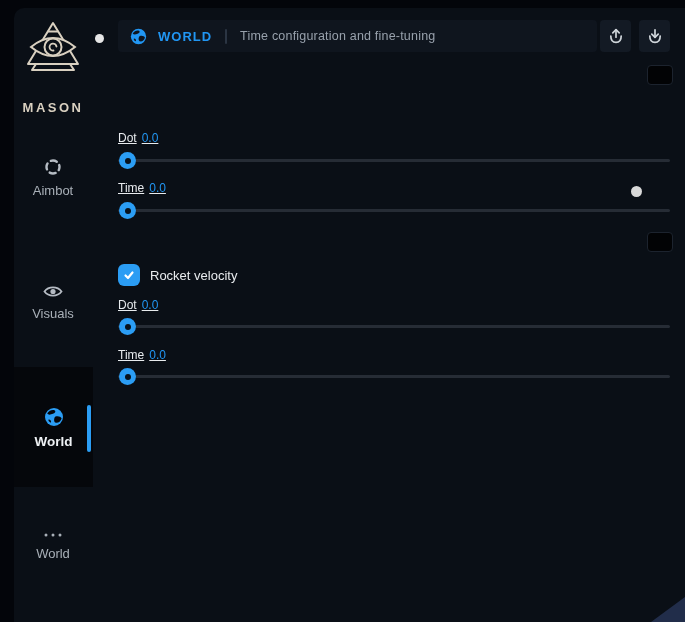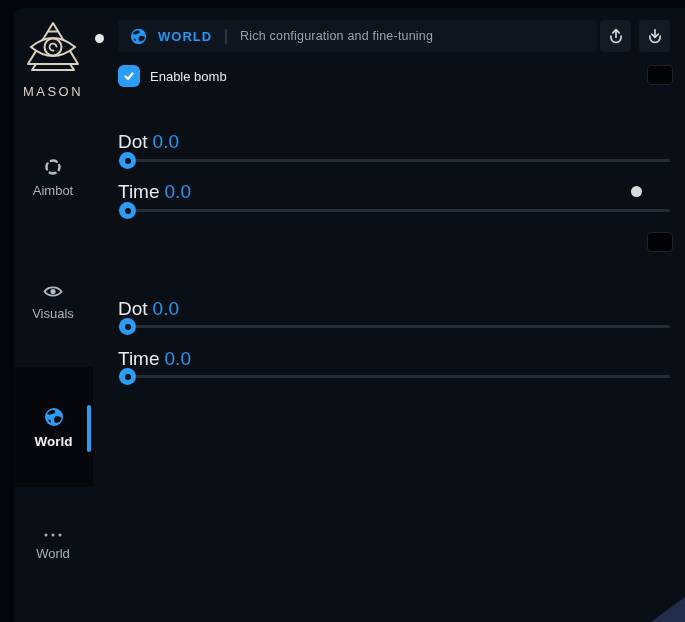--- a/index.html
+++ b/index.html
@@ -5,21 +5,21 @@
   html,body{margin:0;padding:0;background:#000;}
   #page{position:relative;width:685px;height:622px;background:#03050a;overflow:hidden;
         font-family:"Liberation Sans",sans-serif;-webkit-font-smoothing:antialiased;}
   .window{position:absolute;left:14px;top:8px;width:671px;height:614px;
           background:#0a0f16;border-top-left-radius:10px;}
   .corner-accent{position:absolute;right:0;bottom:0;width:34px;height:25px;background:#263253;
           clip-path:polygon(100% 0,100% 100%,0 100%);opacity:.85;}
 
   
   .brand{position:absolute;left:14px;top:20px;width:78px;text-align:center;color:#d9d0c0;}
-  .brand-name{margin-top:6px;font-size:13px;font-weight:normal;letter-spacing:2.5px;}
+  .brand-name{margin-top:22px;font-size:13px;font-weight:bold;letter-spacing:2.5px;}
   .nav-item{position:absolute;left:14px;width:78px;text-align:center;
             color:#a9b0b8;font-size:13px;cursor:default;}
   .nav-item .nav-icon{display:block;margin:0 auto 7px auto;}
   #nav-aimbot{top:158px}
   #nav-visuals{top:284px}
   #nav-misc{top:531px}
   .world-block{position:absolute;left:14px;top:367px;width:79px;height:120px;background:#05070b;}
   .world-indicator{position:absolute;left:73px;top:38px;width:4px;height:47px;
                    background:#2b9df4;border-radius:2px;}
   .world-inner{position:absolute;left:0;top:40px;width:100%;text-align:center;
@@ -46,21 +46,21 @@
   #row-bomb-enable{top:65px}
   #row-bomb-vel{top:98px}
   #row-rocket-enable{top:231px}
   #row-rocket-vel{top:264px}
   .swatch{position:absolute;left:647px;width:24px;height:18px;background:#020305;
           border:1px solid #1c232e;border-radius:4px;cursor:pointer;}
   #swatch-bomb{top:65px}
   #swatch-rocket{top:232px}
 
   
-  .slider-label{position:absolute;left:118px;font-size:19px;color:#e8ebee;}
+  .slider-label{position:absolute;left:118px;font-size:12px;color:#e8ebee;text-decoration:underline;}
   .slider-label .val{color:#2196f3;margin-left:5px;}
   .slider-track{position:absolute;left:118px;width:552px;height:3px;background:#262c35;border-radius:2px;}
   .slider-thumb{position:absolute;left:119px;width:17px;height:17px;border-radius:50%;
                 background:#2b9df4;cursor:pointer;}
   .slider-thumb::after{content:"";position:absolute;left:5.5px;top:5.5px;width:6px;height:6px;
                 border-radius:50%;background:#08121c;}
   #lbl-s1{top:131px} #trk-s1{top:159px} #thm-s1{top:152px}
   #lbl-s2{top:181px} #trk-s2{top:209px} #thm-s2{top:202px}
   #lbl-s3{top:298px} #trk-s3{top:325px} #thm-s3{top:318px}
   #lbl-s4{top:348px} #trk-s4{top:375px} #thm-s4{top:368px}
@@ -129,21 +129,21 @@
 
   <div class="header-bar">
     <svg width="17" height="17" viewBox="0 0 20 20">
       <circle cx="10" cy="10" r="9" fill="#2196f3"></circle>
       <path d="M3.2 6.5 C5 3.5 8 2.5 10.5 3.2 C12 3.8 11.5 5.8 9 6.8 C6.2 7.9 4.2 8 3.2 6.5 Z" fill="#0f151e"></path>
       <path d="M11.5 9.5 C14 8.6 16.8 9.5 17.6 11.4 C16.6 14.4 14 16.4 11.3 15.6 C9.6 15 9.8 10.6 11.5 9.5 Z" fill="#0f151e"></path>
       <path d="M4.5 12.5 C6.3 12.3 7.5 13.8 6.9 15.7 C5.2 15.1 4.1 13.6 4.5 12.5 Z" fill="#0f151e"></path>
     </svg>
     <span class="tab-label">WORLD</span>
     <span class="hdr-sep"></span>
-    <span class="hdr-sub">Rich configuration and fine-tuning</span>
+    <span class="hdr-sub">Time configuration and fine-tuning</span>
   </div>
 
   <div class="icon-btn" id="btn-upload">
     <svg width="16" height="17" viewBox="0 0 16 17">
       <g fill="none" stroke="#cfd5da" stroke-width="1.7" stroke-linecap="round" stroke-linejoin="round">
         <path d="M8 9.2 V1.8"></path>
         <path d="M4.8 4.8 L8 1.6 L11.2 4.8"></path>
         <path d="M2.8 8 C2.8 12.8 5 14.4 8 14.4 C11 14.4 13.2 12.8 13.2 8"></path>
       </g>
     </svg>
@@ -151,45 +151,45 @@
   <div class="icon-btn" id="btn-download">
     <svg width="16" height="17" viewBox="0 0 16 17">
       <g fill="none" stroke="#cfd5da" stroke-width="1.7" stroke-linecap="round" stroke-linejoin="round">
         <path d="M8 1.8 V9.2"></path>
         <path d="M4.8 6.2 L8 9.4 L11.2 6.2"></path>
         <path d="M2.8 8 C2.8 12.8 5 14.4 8 14.4 C11 14.4 13.2 12.8 13.2 8"></path>
       </g>
     </svg>
   </div>
 
-  <div class="cb-row" id="row-bomb-enable">
+  <div class="swatch" id="swatch-bomb"></div>
+
+
+  <div class="slider-label" id="lbl-s1">
+    <span>Dot</span><span class="val">0.0</span>
+  </div>
+  <div class="slider-track" id="trk-s1"></div>
+  <div class="slider-thumb" id="thm-s1"></div>
+
+  <div class="slider-label" id="lbl-s2">
+    <span>Time</span><span class="val">0.0</span>
+  </div>
+  <div class="slider-track" id="trk-s2"></div>
+  <div class="slider-thumb" id="thm-s2"></div>
+
+  <div class="swatch" id="swatch-rocket"></div>
+
+  <div class="cb-row" id="row-rocket-vel">
     <span class="checkbox">
       <svg width="12" height="12" viewBox="0 0 12 12">
         <path d="M2.5 6.5 L5 9 L9.5 3.5" stroke="#fff" stroke-width="2.2" fill="none" stroke-linecap="round" stroke-linejoin="round"></path>
       </svg>
     </span>
-    <span class="cb-label">Enable bomb</span>
-  </div>
-  <div class="swatch" id="swatch-bomb"></div>
-
-
-  <div class="slider-label" id="lbl-s1">
-    <span>Dot</span><span class="val">0.0</span>
-  </div>
-  <div class="slider-track" id="trk-s1"></div>
-  <div class="slider-thumb" id="thm-s1"></div>
-
-  <div class="slider-label" id="lbl-s2">
-    <span>Time</span><span class="val">0.0</span>
-  </div>
-  <div class="slider-track" id="trk-s2"></div>
-  <div class="slider-thumb" id="thm-s2"></div>
-
-  <div class="swatch" id="swatch-rocket"></div>
-
+    <span class="cb-label">Rocket velocity</span>
+  </div>
 
   <div class="slider-label" id="lbl-s3">
     <span>Dot</span><span class="val">0.0</span>
   </div>
   <div class="slider-track" id="trk-s3"></div>
   <div class="slider-thumb" id="thm-s3"></div>
 
   <div class="slider-label" id="lbl-s4">
     <span>Time</span><span class="val">0.0</span>
   </div>

